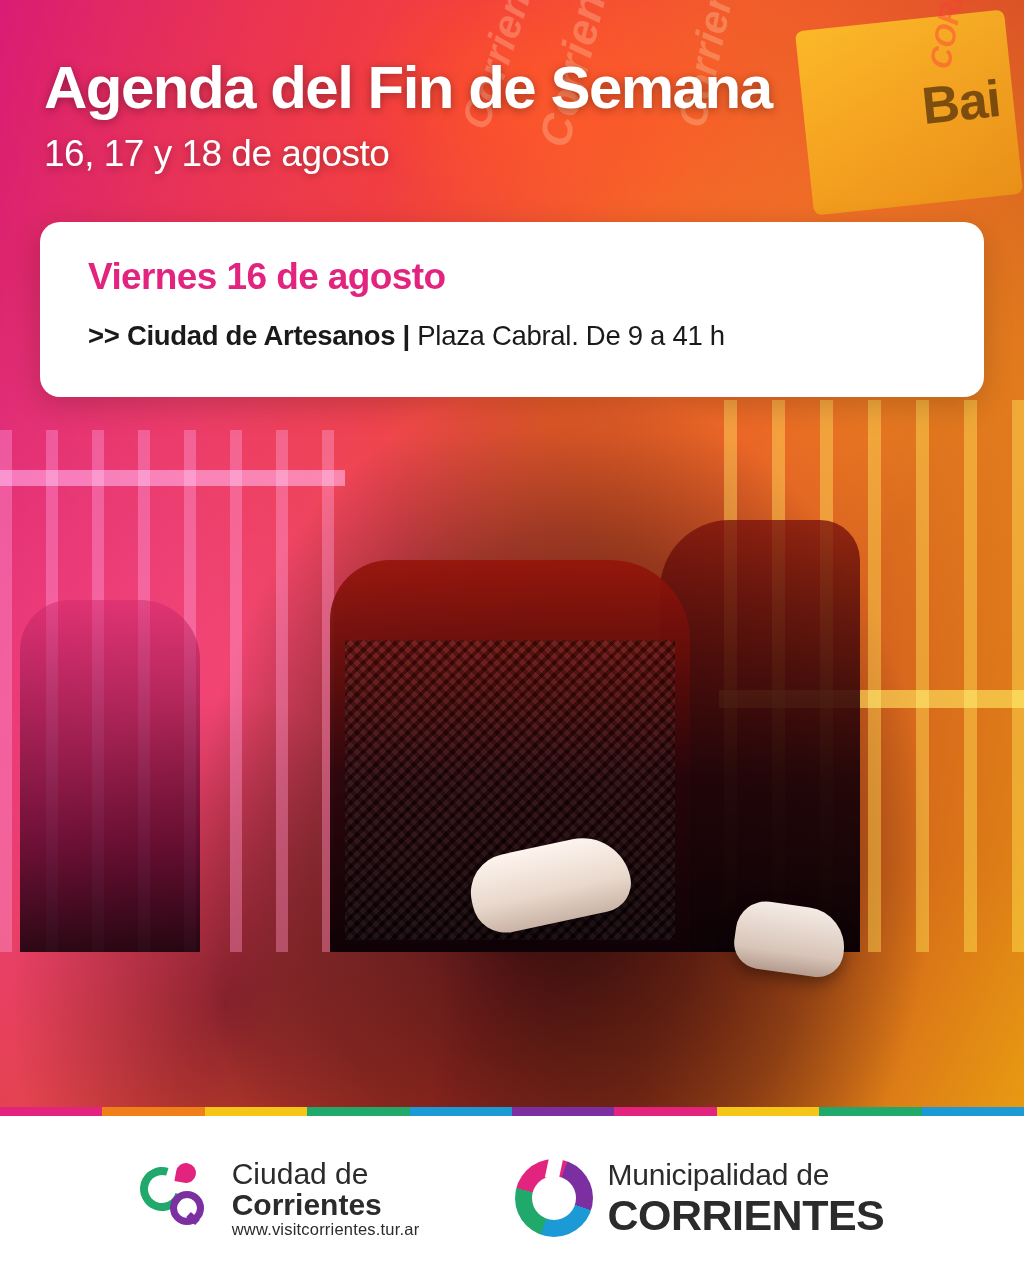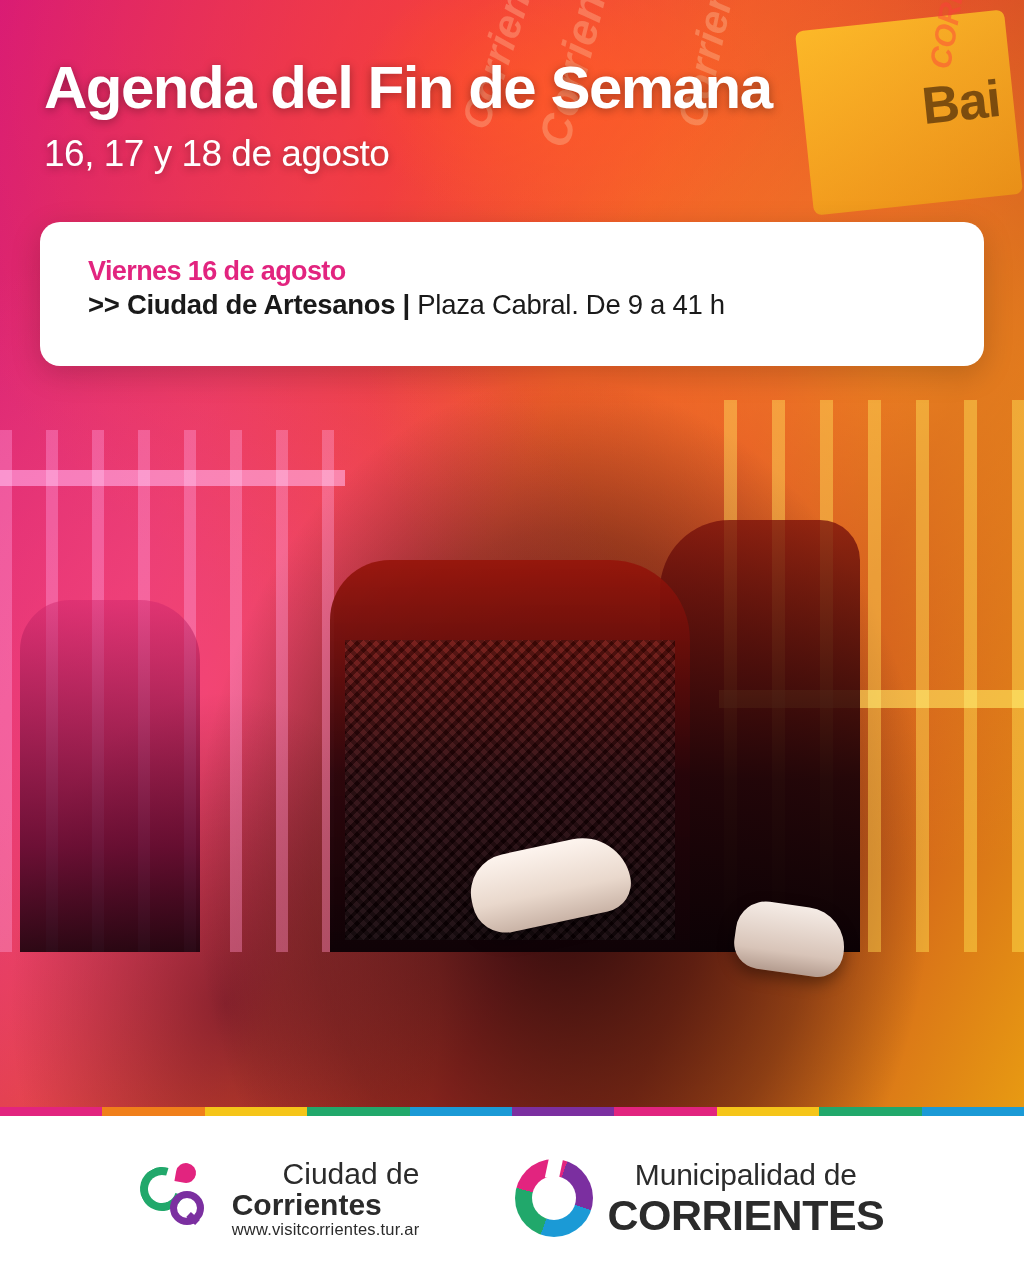--- a/index.html
+++ b/index.html
@@ -167,24 +167,24 @@
     top: 222px;
     width: 944px;
     background: #ffffff;
     border-radius: 20px;
     padding: 34px 44px 40px 48px;
     z-index: 7;
     box-shadow: 0 8px 30px rgba(0,0,0,0.18);
   }
   .day-heading {
     color: #e2247f;
-    font-size: 27px;
+    font-size: 37px;
     font-weight: 700;
     letter-spacing: -0.6px;
-    margin-bottom: 0;
+    margin-bottom: 20px;
   }
   .event {
     font-size: 27.5px;
     line-height: 1.33;
     color: #1a1a1a;
     letter-spacing: -0.3px;
     margin-bottom: 2px;
   }
   .event b { font-weight: 700; }
 
@@ -224,21 +224,21 @@
   }
   .cc-q {
     position: absolute; left: 30px; top: 28px; width: 34px; height: 34px;
     border: 7px solid #7b2fa0; border-radius: 50%;
   }
   .cc-q::after {
     content: ""; position: absolute; right: -2px; bottom: -4px;
     width: 12px; height: 7px; background: #7b2fa0; transform: rotate(42deg);
   }
   .cc-text { line-height: 1.05; }
-  .cc-line1 { font-size: 30px; color: #2b2b2b; font-weight: 400; text-align: right; }
+  .cc-line1 { font-size: 30px; color: #2b2b2b; font-weight: 400; }
   .cc-line2 { font-size: 30px; color: #2b2b2b; font-weight: 700; }
   .cc-url { font-size: 16.5px; color: #2b2b2b; letter-spacing: 0.2px; }
 
   .muni-mark {
     width: 78px; height: 78px; border-radius: 50%;
     background:
       conic-gradient(from 200deg,
         #21a86b 0deg 85deg,
         #e2247f 85deg 180deg,
         #7b2fa0 180deg 268deg,
@@ -247,21 +247,21 @@
   }
   .muni-mark::after {
     content: ""; position: absolute; inset: 17px;
     background: #ffffff; border-radius: 50%;
   }
   .muni-mark::before {
     content: ""; position: absolute; left: 50%; top: -2px;
     width: 14px; height: 22px; background: #ffffff; transform: translateX(-50%) rotate(12deg);
     z-index: 2;
   }
-  .muni-text { line-height: 1.0; text-align: center; }
+  .muni-text { line-height: 1.0; }
   .muni-line1 { font-size: 30px; color: #2b2b2b; font-weight: 400; letter-spacing: -0.2px; }
   .muni-line2 { font-size: 43px; color: #2b2b2b; font-weight: 700; letter-spacing: -0.5px; margin-top: 4px; }
 </style>
 </head>
 <body>
 
 <div class="poster">
 
   <div class="photo">
     <div class="photo-dark"></div>

